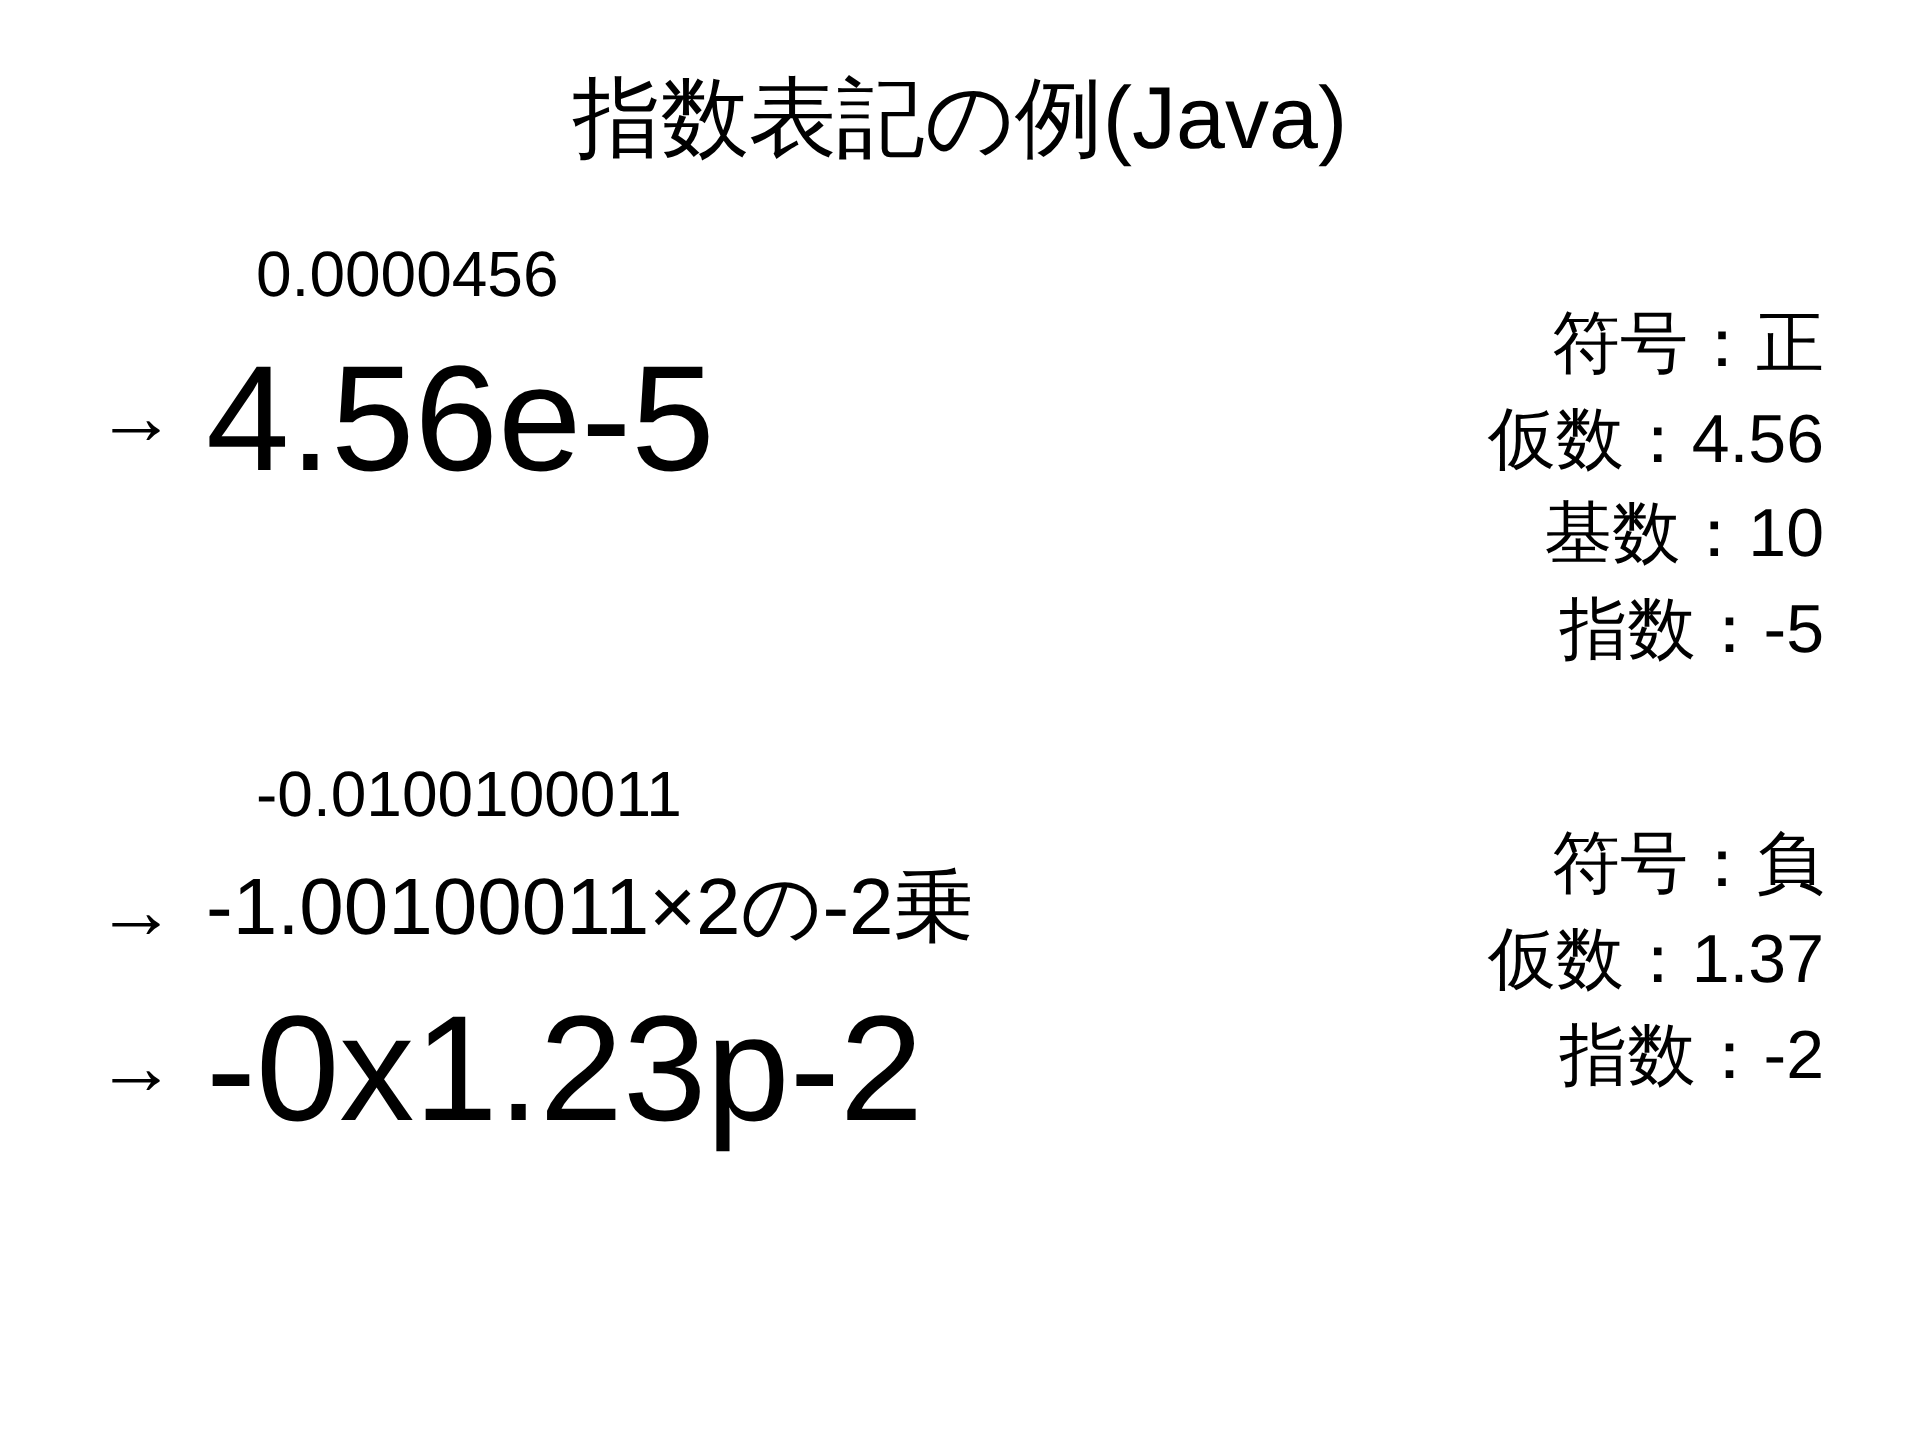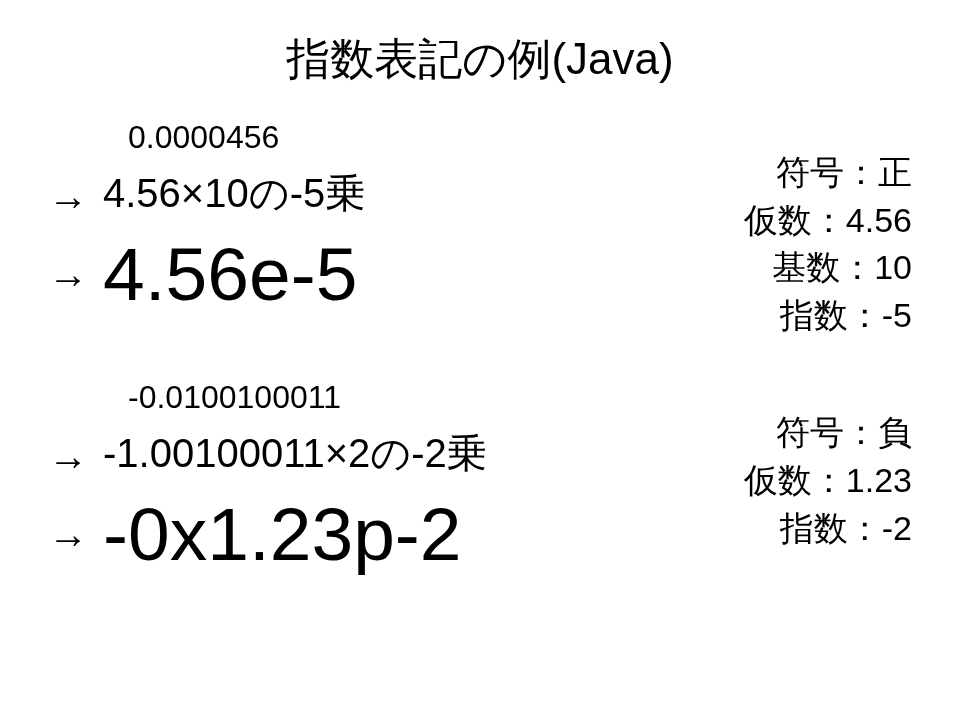--- a/index.html
+++ b/index.html
@@ -19,23 +19,20 @@
 </head>
 <body>
 
 <div class="slide">
 
   <div class="title">指数表記の例(Java)</div>
 
   <div class="block">
     <div class="left">
       <div class="line-small">0.0000456</div>
-      <div class="line-med">
-        <span class="arrow">→</span><span>4.56×10の-5乗</span>
-      </div>
       <div class="line-big">
         <span class="big-arrow">→</span>
           <span>4.56e-5</span>
       </div>
     </div>
     <div class="right">
       <div class="prop">符号：正</div>
       <div class="prop">仮数：4.56</div>
       <div class="prop">基数：10</div>
       <div class="prop">指数：-5</div>
@@ -48,18 +45,18 @@
       <div class="line-med">
         <span class="arrow">→</span><span>-1.00100011×2の-2乗</span>
       </div>
       <div class="line-big">
         <span class="big-arrow">→</span>
           <span>-0x1.23p-2</span>
       </div>
     </div>
     <div class="right">
       <div class="prop">符号：負</div>
-      <div class="prop">仮数：1.23</div>
+      <div class="prop">仮数：1.37</div>
       <div class="prop">指数：-2</div>
     </div>
   </div>
 
 </div>
 
 </body></html>

